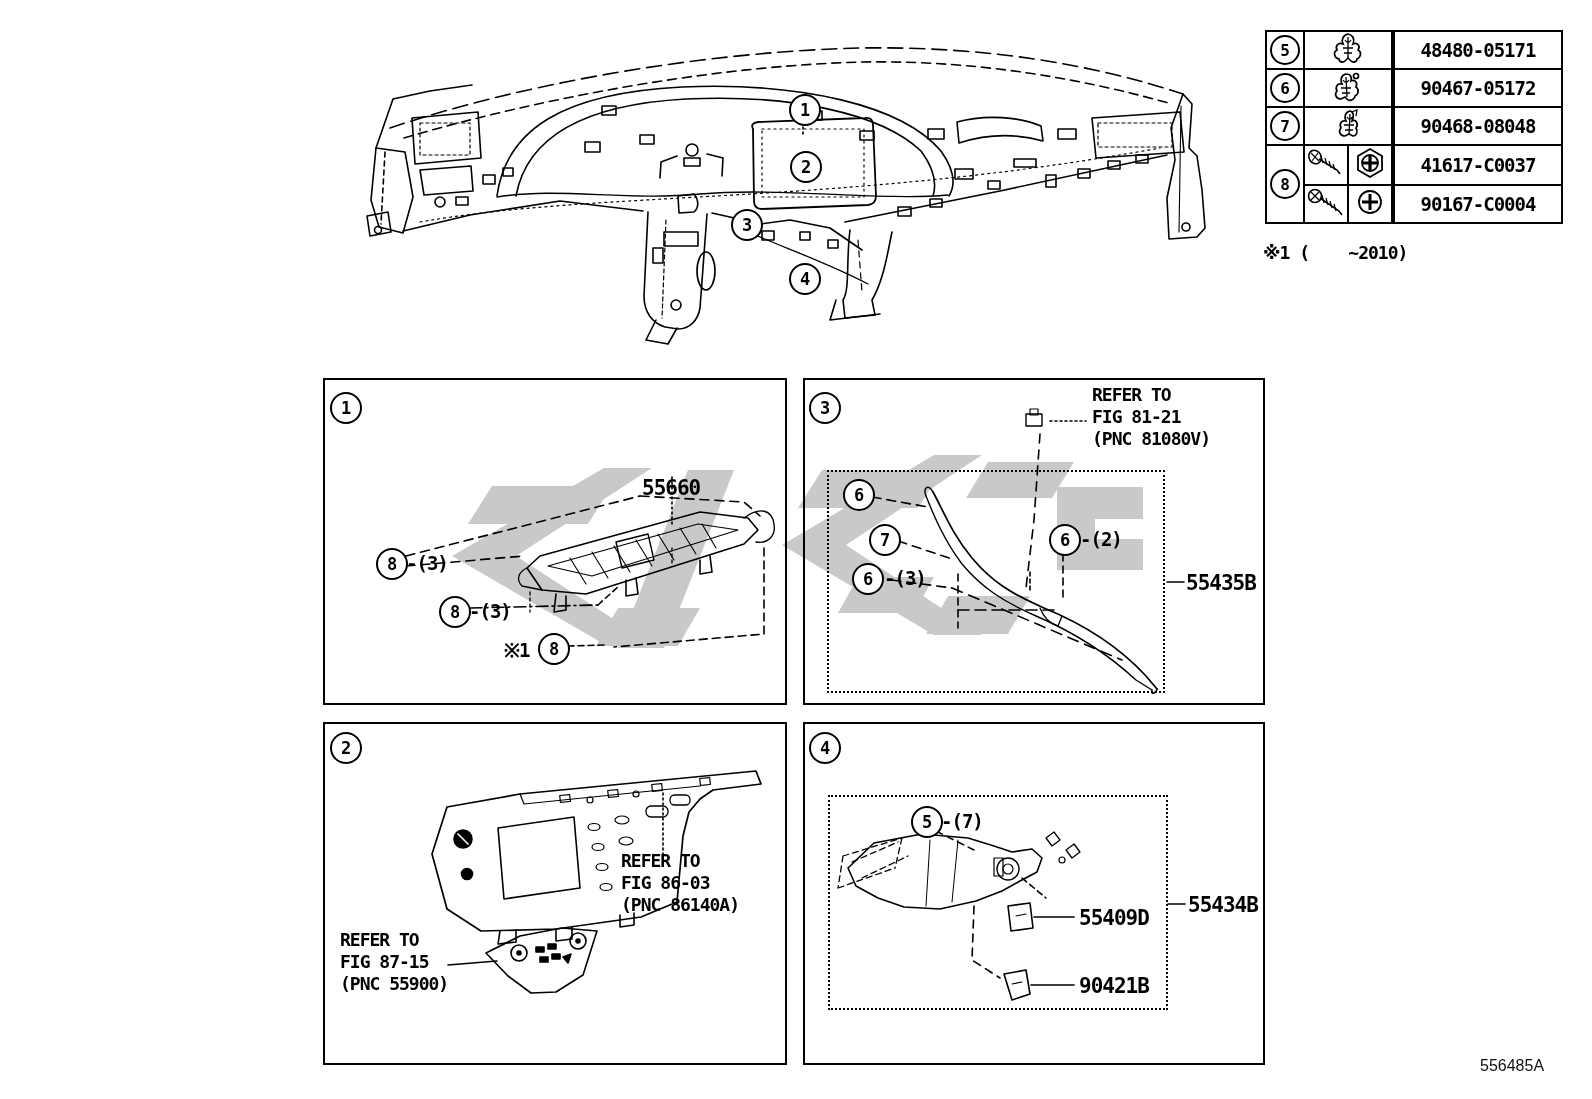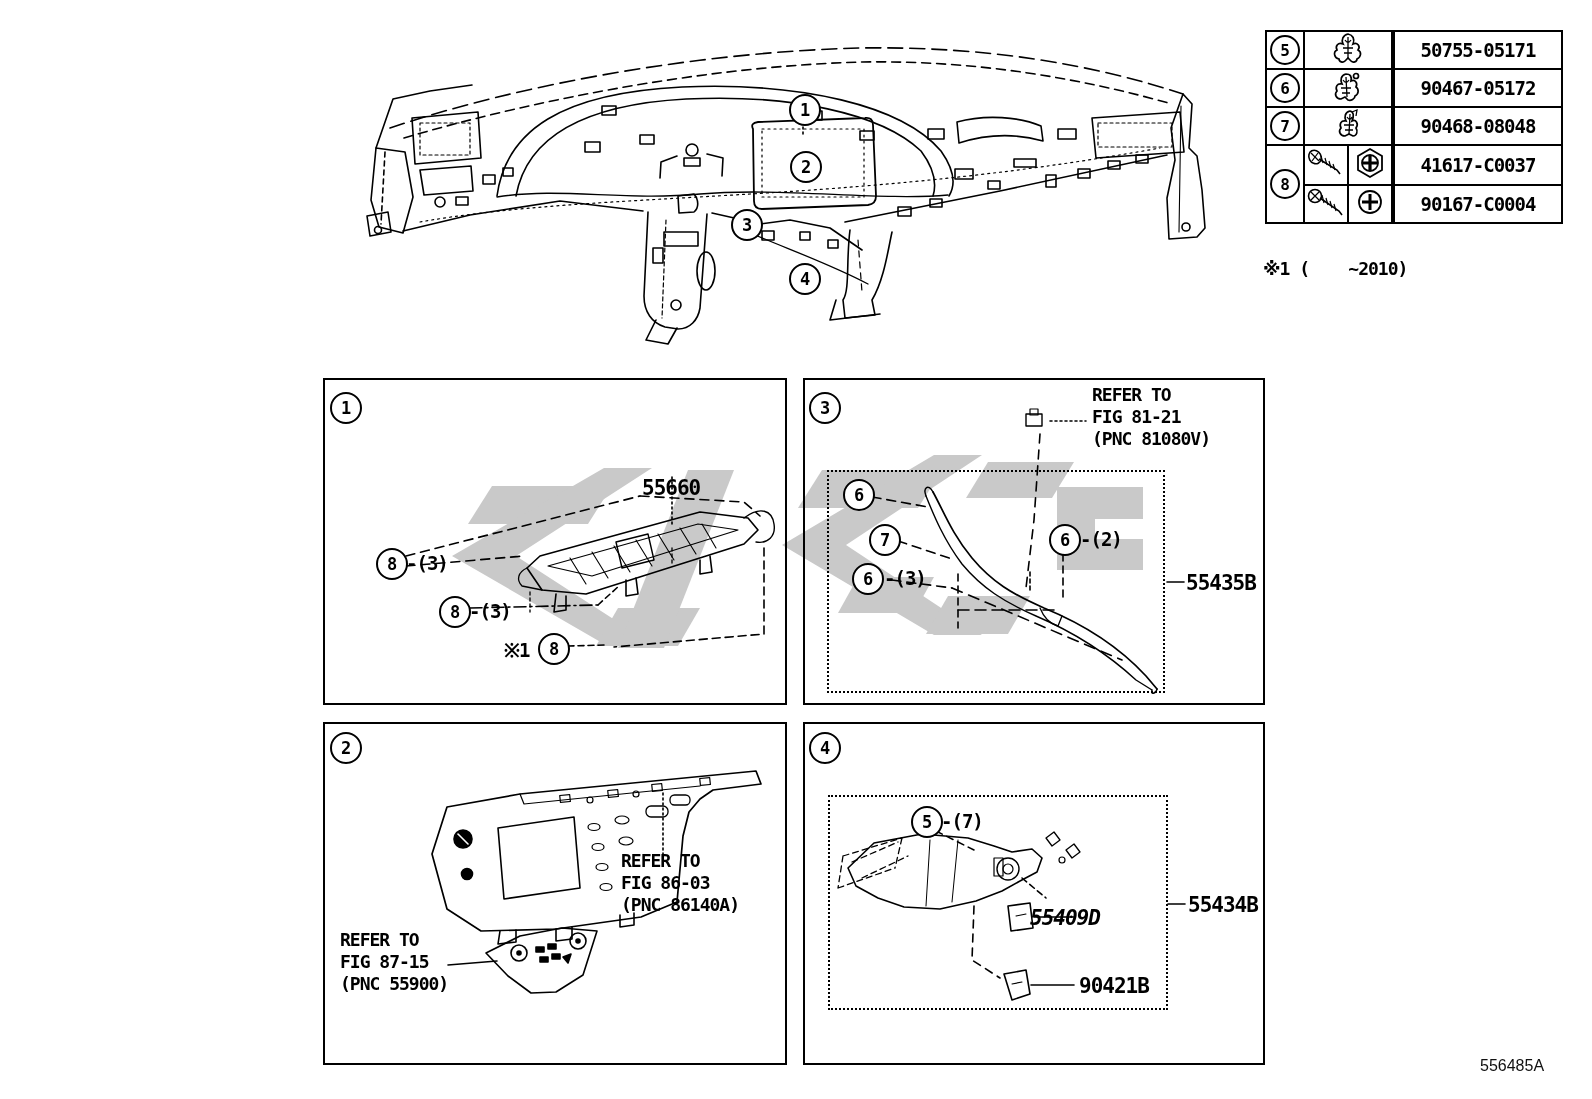--- a/index.html
+++ b/index.html
@@ -8,21 +8,21 @@
   svg.art{position:absolute;left:0;top:0;z-index:1;pointer-events:none;}
   
   .callout{position:absolute;z-index:3;width:28px;height:28px;border:2.2px solid #000;border-radius:50%;
            background:#fff;display:flex;align-items:center;justify-content:center;
            font:bold 17px "DejaVu Sans Mono",monospace;}
   
   .qty{position:absolute;z-index:3;font:bold 19px "DejaVu Sans Mono",monospace;letter-spacing:-1px;white-space:nowrap;}
   .plabel{position:absolute;z-index:3;font:bold 21px "DejaVu Sans Mono",monospace;letter-spacing:-1px;white-space:nowrap;}
   .refer{position:absolute;z-index:3;font:bold 18px "DejaVu Sans Mono",monospace;letter-spacing:-1px;
          line-height:22px;white-space:nowrap;}
-  .note{position:absolute;z-index:3;font:bold 18px "DejaVu Sans Mono","DejaVu Sans",monospace;letter-spacing:-1px;white-space:pre;margin-top:16px;}
+  .note{position:absolute;z-index:3;font:bold 18px "DejaVu Sans Mono","DejaVu Sans",monospace;letter-spacing:-1px;white-space:pre;}
   .figcode{position:absolute;z-index:3;font:16px "Liberation Sans",sans-serif;color:#111;text-align:center;}
   
   .dbox{position:absolute;z-index:2;border:2px solid #000;background:transparent;}
   .dotrect{position:absolute;z-index:2;border:2px dotted #000;background:transparent;}
   
   .ftable{position:absolute;left:1265px;top:30px;z-index:3;border-collapse:collapse;background:#fff;}
   .ftable td{border:2px solid #000;text-align:center;vertical-align:middle;padding:0;height:36px;}
   .ftable td.refcell{width:36px;}
   .ftable td.iconcell{width:86px;}
   .ftable td.subicon{width:42px;}
@@ -253,21 +253,21 @@
             <div class="tcirc">
               <span>5</span>
             </div>
           </td>
       <td class="iconcell" colspan="2">
         <svg width="36" height="32" viewBox="0 0 36 32" fill="none" stroke="#000" stroke-width="1.7">
           <path d="M18,2 C13,3 11,8 13,12 C8,10 5,14 7,18 C3,20 4,26 9,27 C9,30 13,31 15,29 L18,26 L21,29 C23,31 27,30 27,27 C31,25 32,20 28,18 C31,14 27,10 23,12 C25,7 23,3 18,2 Z"></path>
           <path d="M15,8 C17,11 19,11 21,8 M13,16 L23,16 M14,21 L22,21 M18,5 L18,26" stroke-width="1.3"></path>
         </svg>
       </td>
-      <td class="partcell"><span>50755-05171</span></td>
+      <td class="partcell"><span>48480-05171</span></td>
     </tr>
     <tr>
       <td class="refcell">
             <div class="tcirc">
               <span>6</span>
             </div>
           </td>
       <td class="iconcell" colspan="2">
         <svg width="36" height="32" viewBox="0 0 36 32" fill="none" stroke="#000" stroke-width="1.7">
           <path d="M16,4 C11,5 10,10 12,14 C7,13 5,17 7,21 C4,24 6,29 11,29 L15,27 L18,30 C21,31 25,29 25,26 C29,24 29,19 26,17 C28,13 25,9 21,11 C22,6 20,4 16,4 Z"></path>
@@ -392,19 +392,19 @@
   <div class="qty" style="left:1080px;top:528px;">-(2)</div>
   <div class="plabel" style="left:1186px;top:571px;">55435B</div>
 
   <div class="callout" style="left:809px;top:732px;">
       <span>4</span>
     </div>
   <div class="callout" style="left:911px;top:806px;">
       <span>5</span>
     </div>
   <div class="qty" style="left:941px;top:810px;">-(7)</div>
-  <div class="plabel" style="left:1030px;top:906px;font-style:italic;">55409D</div>
+  <div class="plabel" style="left:1079px;top:906px;">55409D</div>
   <div class="plabel" style="left:1079px;top:974px;">90421B</div>
   <div class="plabel" style="left:1188px;top:893px;">55434B</div>
 
   <div class="figcode" style="left:1480px;top:1057px;">556485A</div>
 
 </div>
 
 </body></html>

